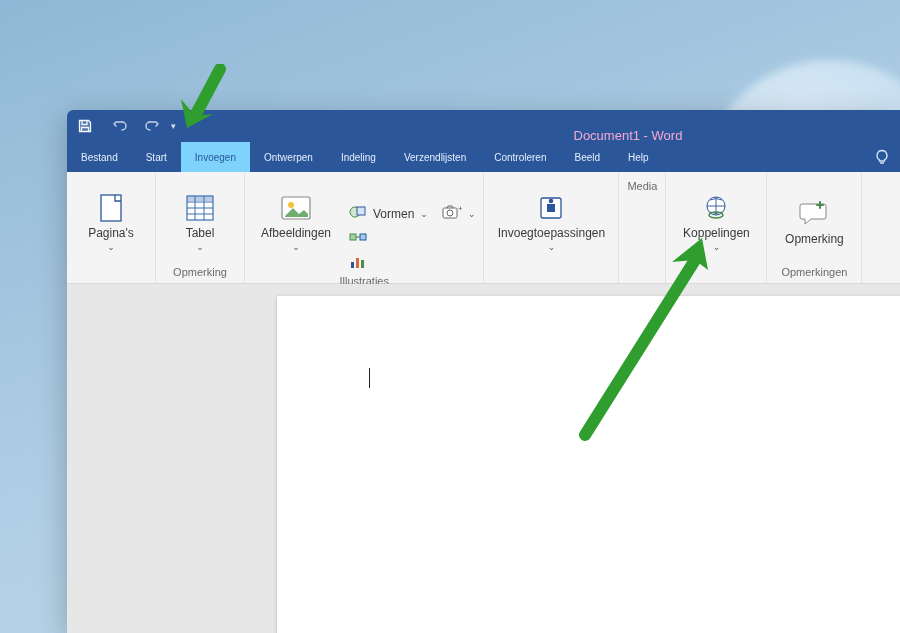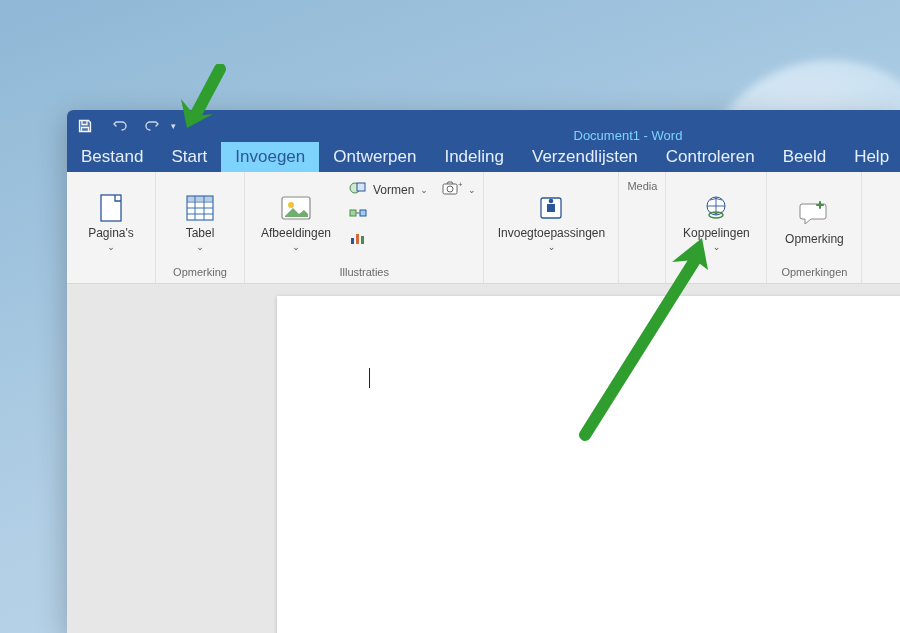--- a/index.html
+++ b/index.html
@@ -22,25 +22,25 @@
   }
   
   .titlebar {
     background: #2b579a; color: #fff; height: 32px;
     display: flex; align-items: center; padding: 0 10px; gap: 18px;
     font-size: 13px;
   }
   .qat { display: flex; align-items: center; gap: 18px; }
   .qat-icon { width: 16px; height: 16px; opacity: .95; }
   .qat-caret { font-size: 9px; opacity: .8; margin-left: -8px; }
-  .title-text { position: absolute; left: 50%; transform: translateX(90px); font-size: 13px; color: #7dd3fc; margin-top: 18px; }
+  .title-text { position: absolute; left: 50%; transform: translateX(90px); font-size: 13px; color: #f9a8d4; margin-top: 18px; }
   
   .tabs {
     background: #2b579a; color: #fff; height: 30px;
-    display: flex; align-items: stretch; font-size: 17px;
+    display: flex; align-items: stretch; font-size: 10px;
   }
   .tab {
     padding: 0 14px; display: flex; align-items: center; cursor: default;
     color: #e6eefb;
   }
   .tab.active { background: #7dd3fc; color: #2b579a; }
   .tell-me { margin-left: auto; padding: 0 10px; display: flex; align-items: center; color: #cfe1f7; }
   
   .ribbon {
     background: #f4f4f4; border-bottom: 1px solid #d9d9d9;
@@ -55,21 +55,21 @@
     text-align: center; font-size: 11px; color: #6a6a6a; padding: 2px 0 3px;
     position: relative;
   }
   .big-btn {
     display: flex; flex-direction: column; align-items: center; justify-content: center;
     width: 72px; padding-top: 4px; font-size: 12px; color: #3a3a3a; height: 85px;
   }
   .big-btn .icon-box { width: 34px; height: 30px; display:flex; align-items:center; justify-content:center; margin-bottom: 4px; }
   .big-btn .lbl { text-align: center; line-height: 1.15; }
   .big-btn .caret { font-size: 9px; color: #555; margin-top: 1px; }
-  .mini-stack { display: flex; flex-direction: column; gap: 6px; padding-top: 2px; }
+  .mini-stack { display: flex; flex-direction: column; gap: 6px; padding-top: 2px; margin-top: 24px; }
   .mini { display: flex; align-items: center; gap: 6px; font-size: 12px; color: #3a3a3a; }
   .mini .caret { font-size: 9px; color: #555; }
   
   .doc-area { flex: 1; background: #e7e7e7; position: relative; overflow: hidden; }
   .page {
     position: absolute; left: 210px; top: 12px; width: 720px; height: 900px;
     background: #fff; box-shadow: 0 1px 4px rgba(0,0,0,.2);
   }
   .cursor {
     position: absolute; left: 92px; top: 72px; width: 1px; height: 20px; background: #222;

